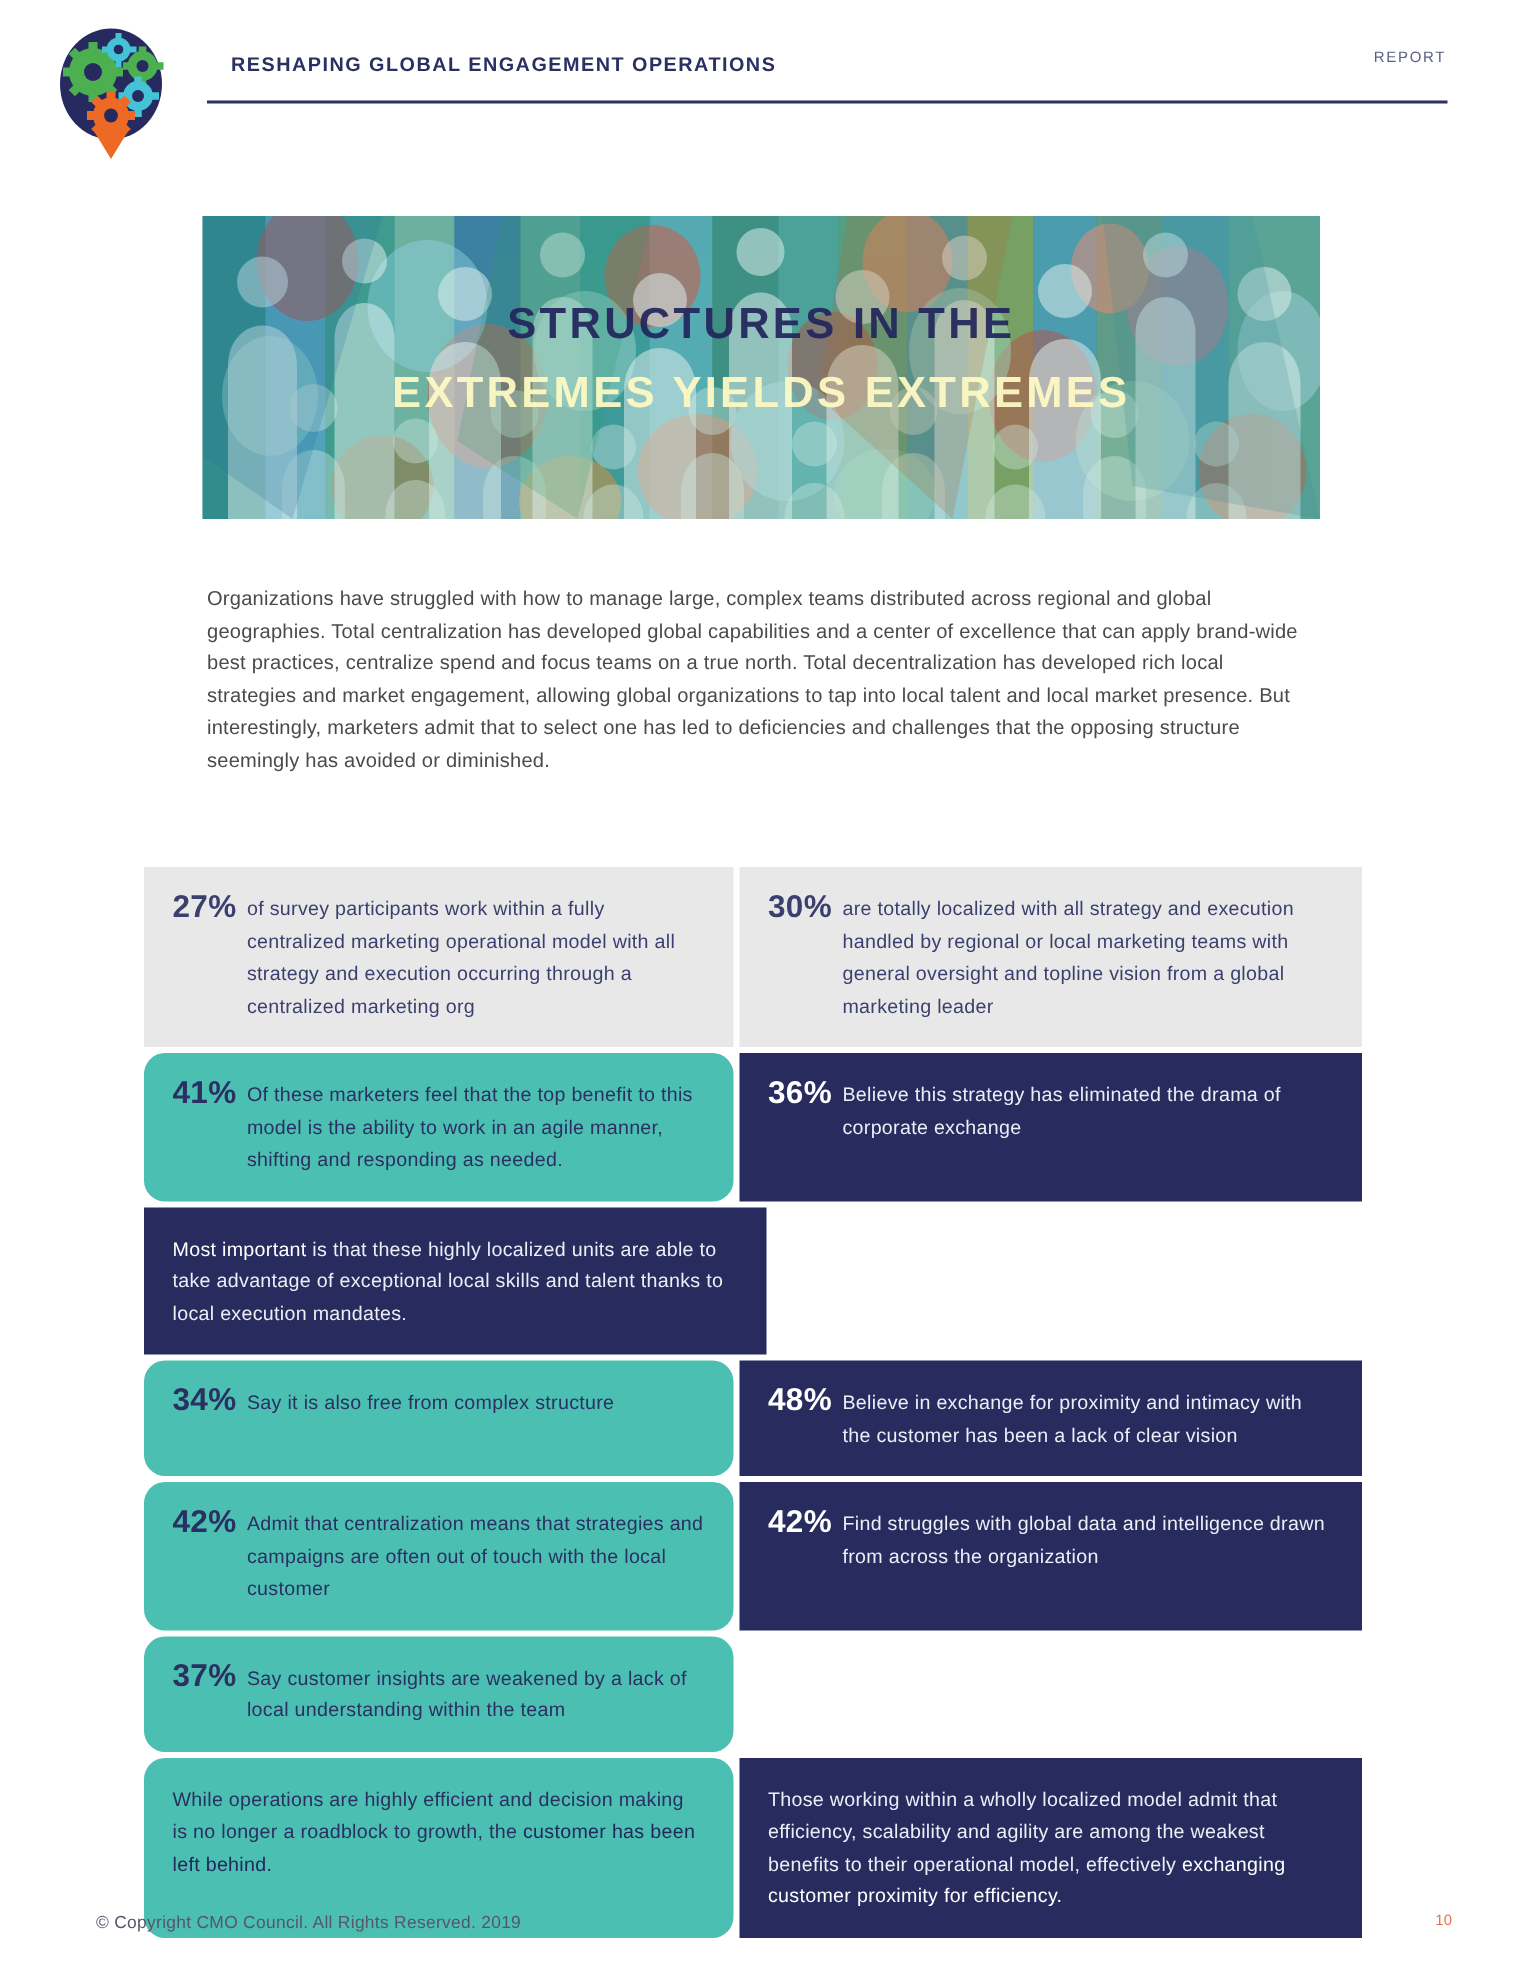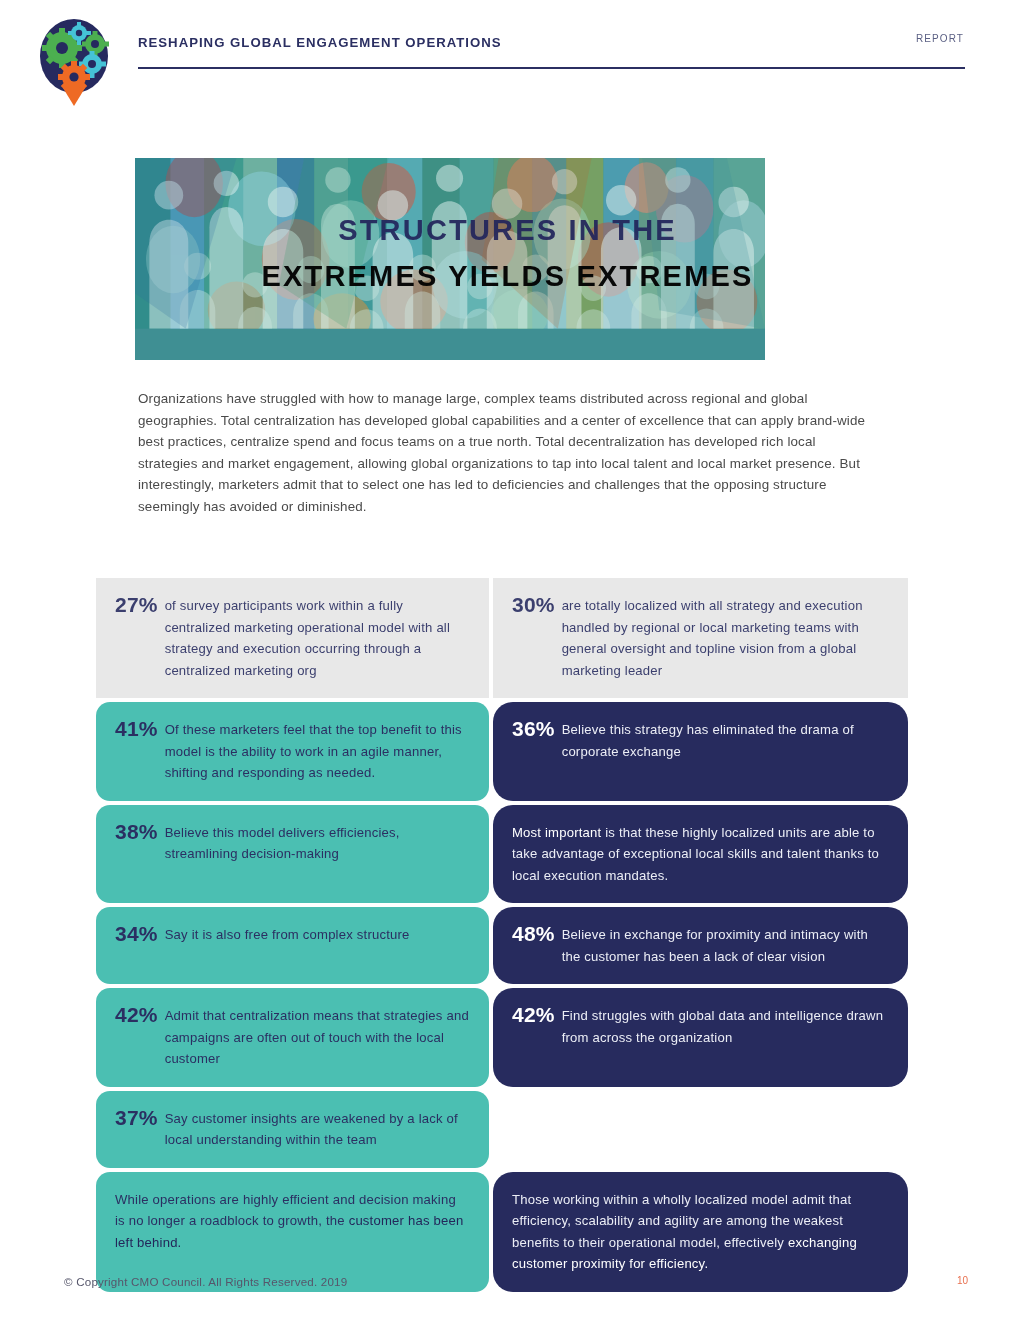--- a/index.html
+++ b/index.html
@@ -27,21 +27,21 @@
   .logo-wrap {
     position: absolute;
     left: 28px;
     top: 14px;
     width: 92px;
     height: 92px;
   }
 
   .header-title {
     position: absolute;
-    left: 138px;
+    left: 154px;
     top: 35px;
     font-size: 13.2px;
     font-weight: bold;
     letter-spacing: 1.0px;
     color: #2b2f62;
     white-space: nowrap;
   }
 
   .header-report {
     position: absolute;
@@ -58,22 +58,22 @@
     top: 67px;
     width: 827px;
     height: 1.6px;
     background: #2b2f62;
   }
 
   
   .hero {
     position: absolute;
     left: 135px;
-    top: 158px;
-    width: 630px;
+    top: 144px;
+    width: 745px;
     height: 202px;
     overflow: hidden;
     background: #3f8f93;
   }
 
   .hero-art {
     position: absolute;
     inset: 0;
   }
 
@@ -95,21 +95,21 @@
     opacity: 0.93;
     line-height: 1.0;
   }
 
   .hero-line2 {
     display: block;
     margin-top: 17px;
     font-size: 29px;
     font-weight: bold;
     letter-spacing: 2.2px;
-    color: #000000;
+    color: #fef9c3;
     opacity: 0.95;
     line-height: 1.0;
   }
 
   
   .body-copy {
     position: absolute;
     left: 138px;
     top: 388px;
     width: 738px;
@@ -140,21 +140,21 @@
     line-height: 21.5px;
     letter-spacing: 0.2px;
     display: flex;
     align-items: flex-start;
   }
 
   .stat-box.right { width: 415px; }
 
   .bg-gray  { background: #e8e8e8; color: #3b3f6e; }
   .bg-teal  { background: #4bbfb2; color: #2b2f62; border-radius: 14px; }
-  .bg-navy  { background: #272b5e; color: #eceef6; border-radius: 20px; }
+  .bg-navy  { background: #272b5e; color: #eceef6; }
 
   .stat-pct {
     font-size: 21px;
     font-weight: bold;
     letter-spacing: 0.2px;
     margin-right: 7px;
     white-space: nowrap;
     position: relative;
     top: -1px;
   }
@@ -455,24 +455,20 @@
       <span class="stat-pct">41%</span>
       <span class="stat-text">Of these marketers feel that the top benefit to this model is the ability to work in an agile manner, shifting and responding as needed.</span>
     </div>
     <div class="stat-box right bg-navy h-r2">
       <span class="stat-pct">36%</span>
       <span class="stat-text">Believe this strategy has eliminated the drama of corporate exchange</span>
     </div>
   </div>
 
   <div class="stat-row">
-    <div class="stat-box bg-teal h-r3">
-      <span class="stat-pct">38%</span>
-      <span class="stat-text">Believe this model delivers efficiencies, streamlining decision-making</span>
-    </div>
     <div class="stat-box right bg-navy h-r3">
       <span class="stat-text"><b>Most important</b><span> is that these highly localized units are able to take advantage of exceptional local skills and talent thanks to local execution mandates.</span></span>
     </div>
   </div>
 
   <div class="stat-row">
     <div class="stat-box bg-teal h-r4">
       <span class="stat-pct">34%</span>
       <span class="stat-text">Say it is also free from complex structure</span>
     </div>

